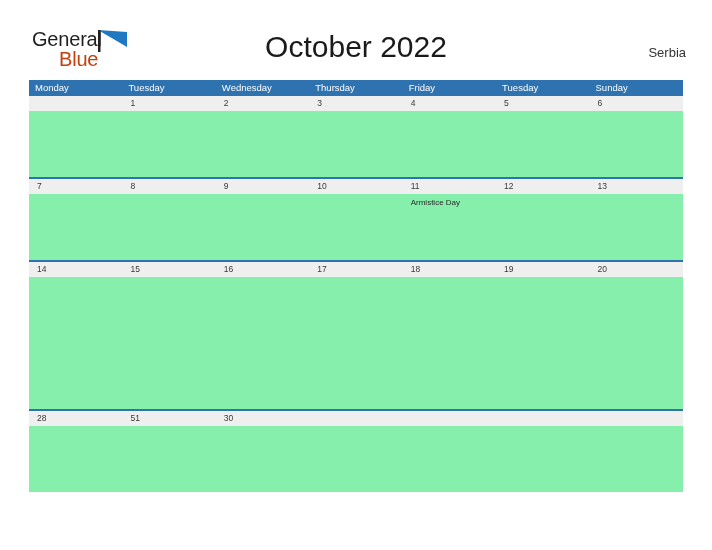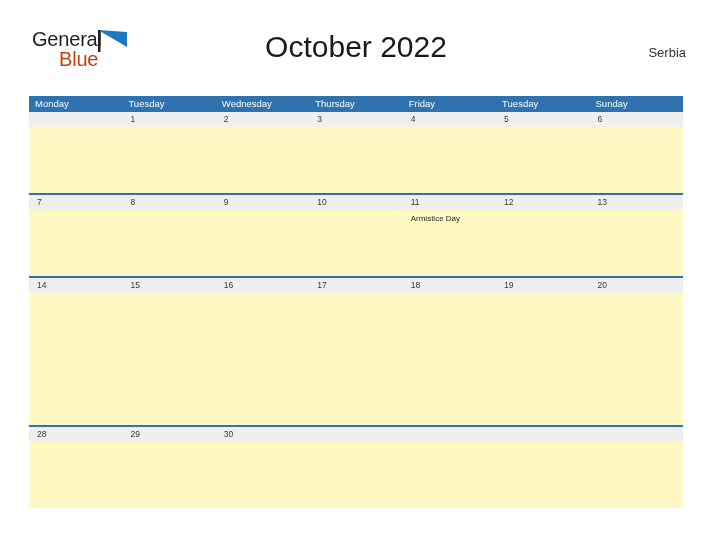--- a/index.html
+++ b/index.html
@@ -90,21 +90,21 @@
     font-size: 13px;
     color: #333333;
     text-align: right;
     margin-left: 41px;
   }
 
   
   .calendar {
     position: absolute;
     left: 29px;
-    top: 96px;
+    top: 80px;
     width: 654px;
   }
 
   .weekday-row {
     display: flex;
     width: 100%;
     height: 16px;
     background: #2e72b0;
   }
   .weekday-cell {
@@ -140,21 +140,21 @@
     line-height: 15px;
     padding-left: 8px;
     box-sizing: border-box;
     white-space: nowrap;
     overflow: hidden;
   }
   .events {
     display: flex;
     width: 100%;
     height: 66px;
-    background: #fef9c3;
+    background: #86efac;
   }
   .event-cell {
     flex: 1 1 0;
     padding: 3px 4px 0 8px;
     box-sizing: border-box;
     overflow: hidden;
   }
   .event-text {
     font-size: 8px;
     color: #2a2a2a;
@@ -268,21 +268,21 @@
             <div class="event-cell"></div>
             <div class="event-cell"></div>
             <div class="event-cell"></div>
             <div class="event-cell"></div>
             <div class="event-cell"></div>
           </div>
         </div>
         <div class="week-row">
           <div class="band">
             <div class="daynum-cell">28</div>
-            <div class="daynum-cell">29</div>
+            <div class="daynum-cell">51</div>
             <div class="daynum-cell">30</div>
             <div class="daynum-cell"></div>
             <div class="daynum-cell"></div>
             <div class="daynum-cell"></div>
             <div class="daynum-cell"></div>
           </div>
           <div class="events">
             <div class="event-cell"></div>
             <div class="event-cell"></div>
             <div class="event-cell"></div>

